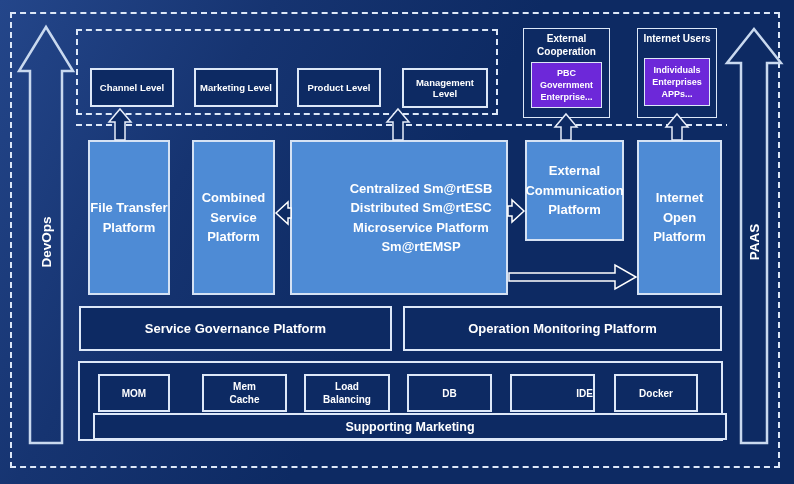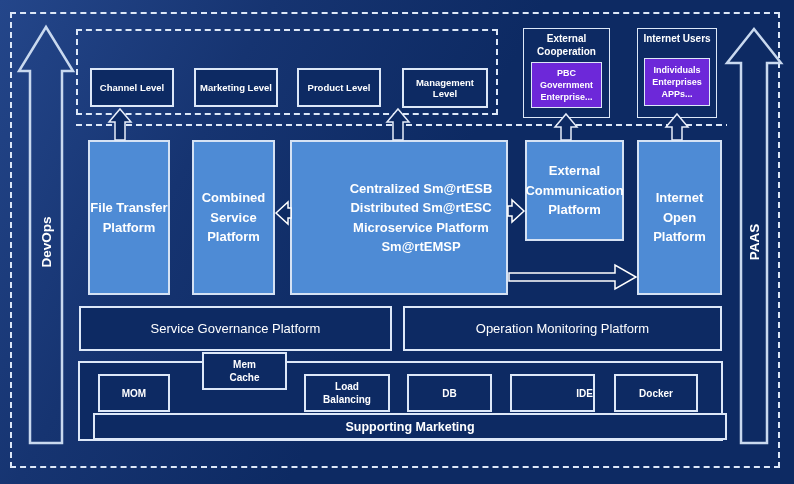--- a/index.html
+++ b/index.html
@@ -10,21 +10,21 @@
     color:#fff;
   }
   .abs{position:absolute;}
   .dashed-frame{border:2px dashed #dde8f8;}
   .navybox{background:#0d2a63;border:2px solid #dde8f8;display:flex;align-items:center;justify-content:center;text-align:center;}
   .bluebox{background:#4e8bd5;border:2px solid #d5e2f4;display:flex;flex-direction:column;align-items:center;justify-content:center;text-align:center;font-size:13px;font-weight:600;line-height:1.5;}
   .lvl{font-size:9.5px;font-weight:bold;}
   .smallbox{background:#6d28d9;border:1.5px solid #dde8f8;display:flex;flex-direction:column;align-items:center;justify-content:center;text-align:center;font-size:9px;font-weight:bold;line-height:1.35;}
   .titlebox{background:#0d2a63;border:1.5px solid #dde8f8;}
   .titlebox .ttl{display:block;text-align:center;font-size:10px;font-weight:bold;line-height:1.25;margin-top:4px;}
-  .mgmt{font-size:13px;font-weight:normal;}
+  .mgmt{font-size:13px;font-weight:bold;}
   .tech{font-size:10px;font-weight:bold;line-height:1.3;}
   .bar{font-size:12.5px;font-weight:bold;}
   .line{display:block;}
   svg text{font-family:"Liberation Sans",sans-serif;}
 </style>
 </head>
 <body>
 
 <div id="canvas">
 
@@ -86,21 +86,21 @@
       <span>Service Governance Platform</span>
     </div>
   <div class="abs navybox mgmt" style="left:403px;top:306px;width:319px;height:45px;">
       <span>Operation Monitoring Platform</span>
     </div>
 
   <div class="abs" style="left:78px;top:361px;width:645px;height:80px;background:#0d2a63;border:2px solid #dde8f8;"></div>
   <div class="abs navybox tech" style="left:98px;top:374px;width:72px;height:38px;">
       <span>MOM</span>
     </div>
-  <div class="abs navybox tech" style="left:202px;top:352px;width:85px;height:38px;flex-direction:column;">
+  <div class="abs navybox tech" style="left:202px;top:374px;width:85px;height:38px;flex-direction:column;">
     <span class="line">Mem</span>
     <span class="line">Cache</span>
   </div>
   <div class="abs navybox tech" style="left:304px;top:374px;width:86px;height:38px;flex-direction:column;">
     <span class="line">Load</span>
     <span class="line">Balancing</span>
   </div>
   <div class="abs navybox tech" style="left:407px;top:374px;width:85px;height:38px;">
       <span>DB</span>
     </div>

